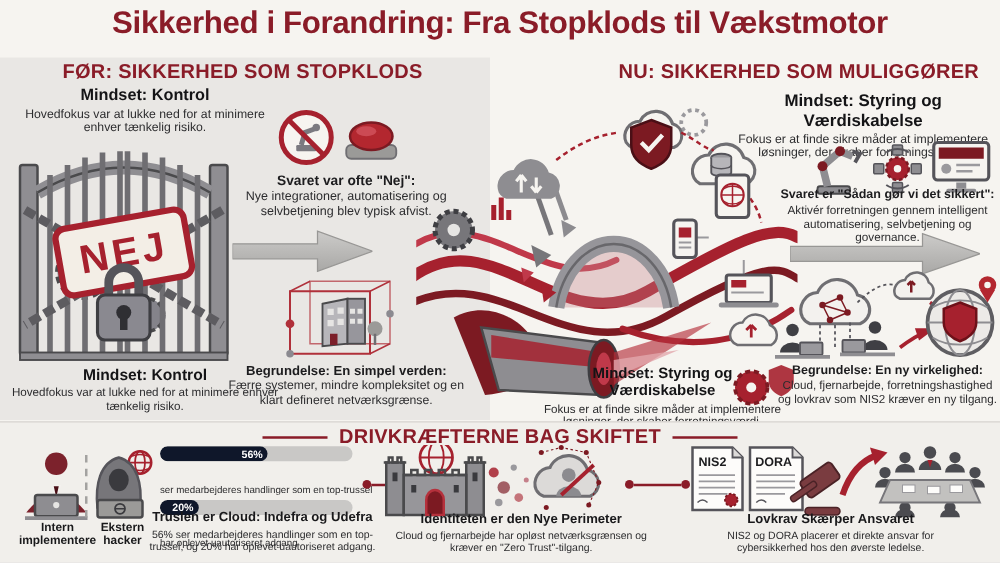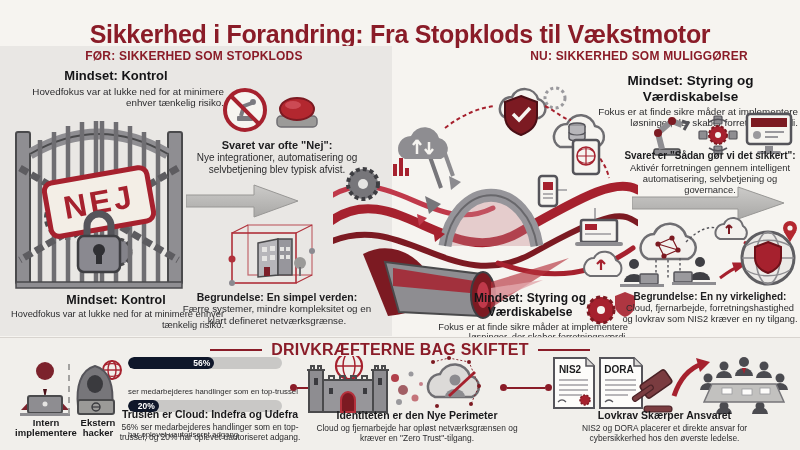--- a/index.html
+++ b/index.html
@@ -1,30 +1,30 @@
 <!DOCTYPE html>
 <html><head>
 <meta charset="utf-8">
 <style>
   html,body{margin:0;padding:0;background:#dcdcdc;}
   .stage{position:relative;width:800px;height:450px;background:#f6f4f0;overflow:hidden;
          font-family:"Liberation Sans",sans-serif;color:#1c1c1e;}
   .abs{position:absolute;}
 
-  .main-title{top:20px;left:0;width:800px;text-align:center;font-size:25px;font-weight:bold;
+  .main-title{top:4px;left:0;width:800px;text-align:center;font-size:25px;font-weight:bold;
               color:#8a1c28;letter-spacing:-0.3px;}
 
   .panel-before{top:46px;left:0;width:392px;height:290px;background:#e9e7e4;}
-  .section-hdr{font-weight:bold;color:#8a1c28;text-align:center;font-size:12px;letter-spacing:0.2px;}
+  .section-hdr{font-weight:bold;color:#8a1c28;text-align:center;font-size:16px;letter-spacing:0.2px;}
   .before-hdr{top:49px;left:14px;width:360px;}
   .after-hdr{top:49px;left:478px;width:322px;}
 
   .mt{line-height:1.15;}
   .mt .mt-title{font-weight:bold;font-size:13px;color:#141416;text-align:center;}
-  .mt .mt-text{font-size:9.8px;color:#2c2c2e;text-align:right;margin-top:2px;}
+  .mt .mt-text{font-size:9.8px;color:#2c2c2e;text-align:center;margin-top:2px;}
   .before-mt-top{top:69px;left:8px;width:216px;}
   .before-mt-bottom{top:293px;left:8px;width:216px;}
   .after-mt-top{top:73px;left:583px;width:215px;}
   .after-mt-bottom{top:292px;left:432px;width:196px;}
   .after-mt-bottom .mt-title{font-size:12px;}
   .after-mt-bottom .mt-text{font-size:9.3px;}
 
   .tb{line-height:1.18;text-align:center;}
   .tb .t{font-weight:bold;}
   .answer-before{top:139px;left:178px;width:198px;}

